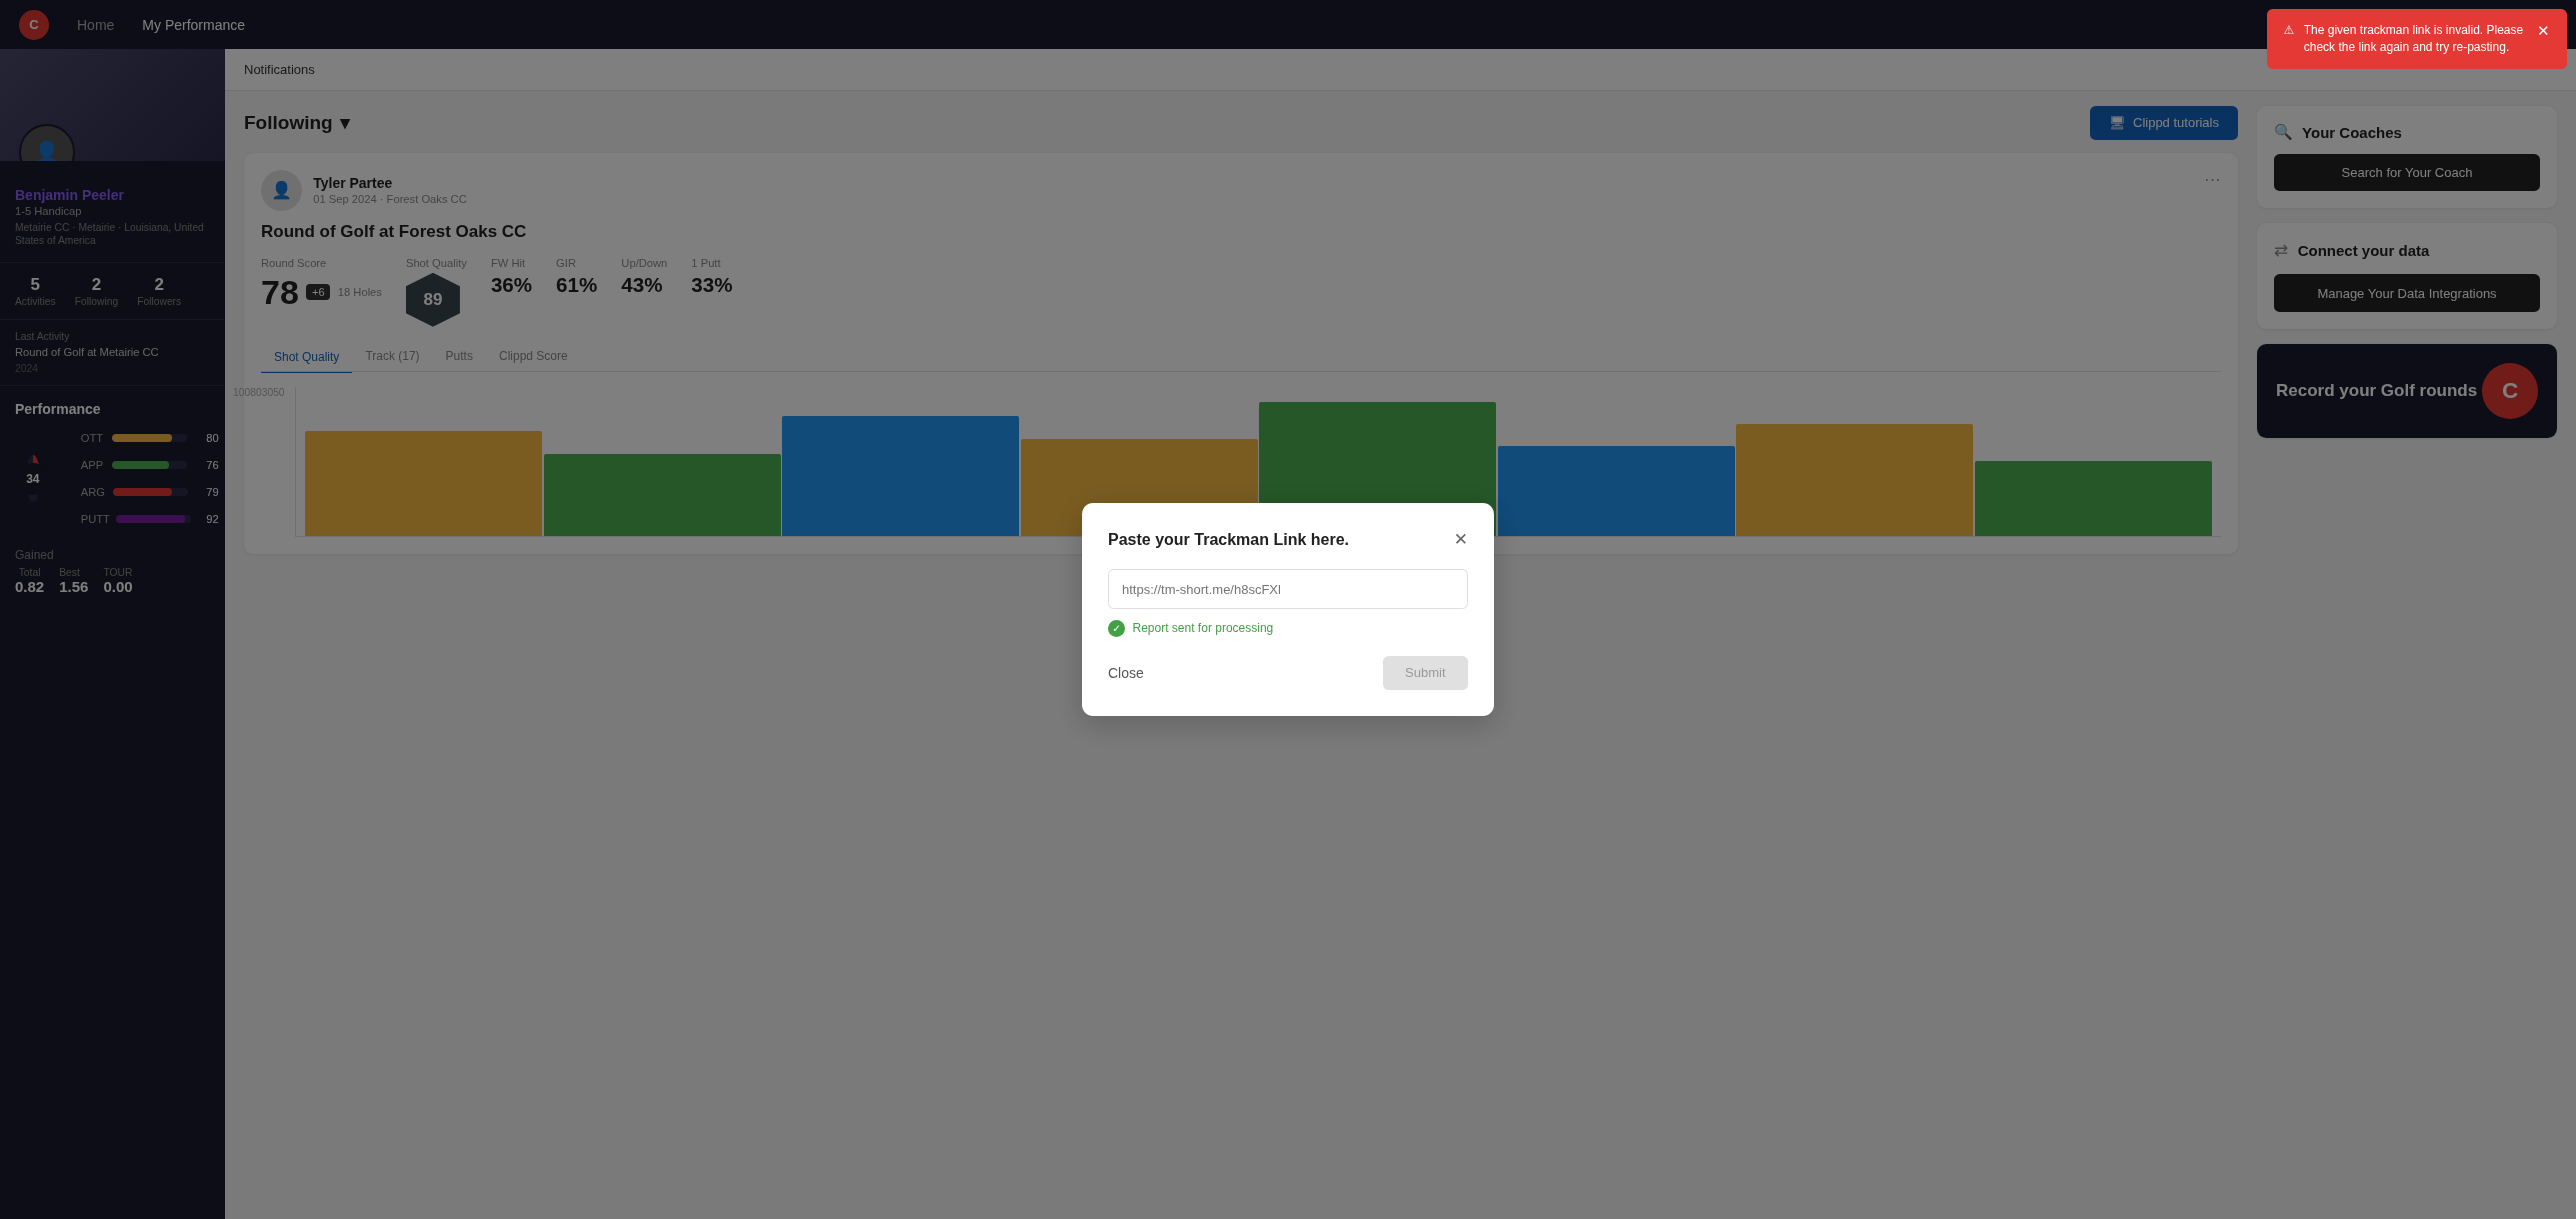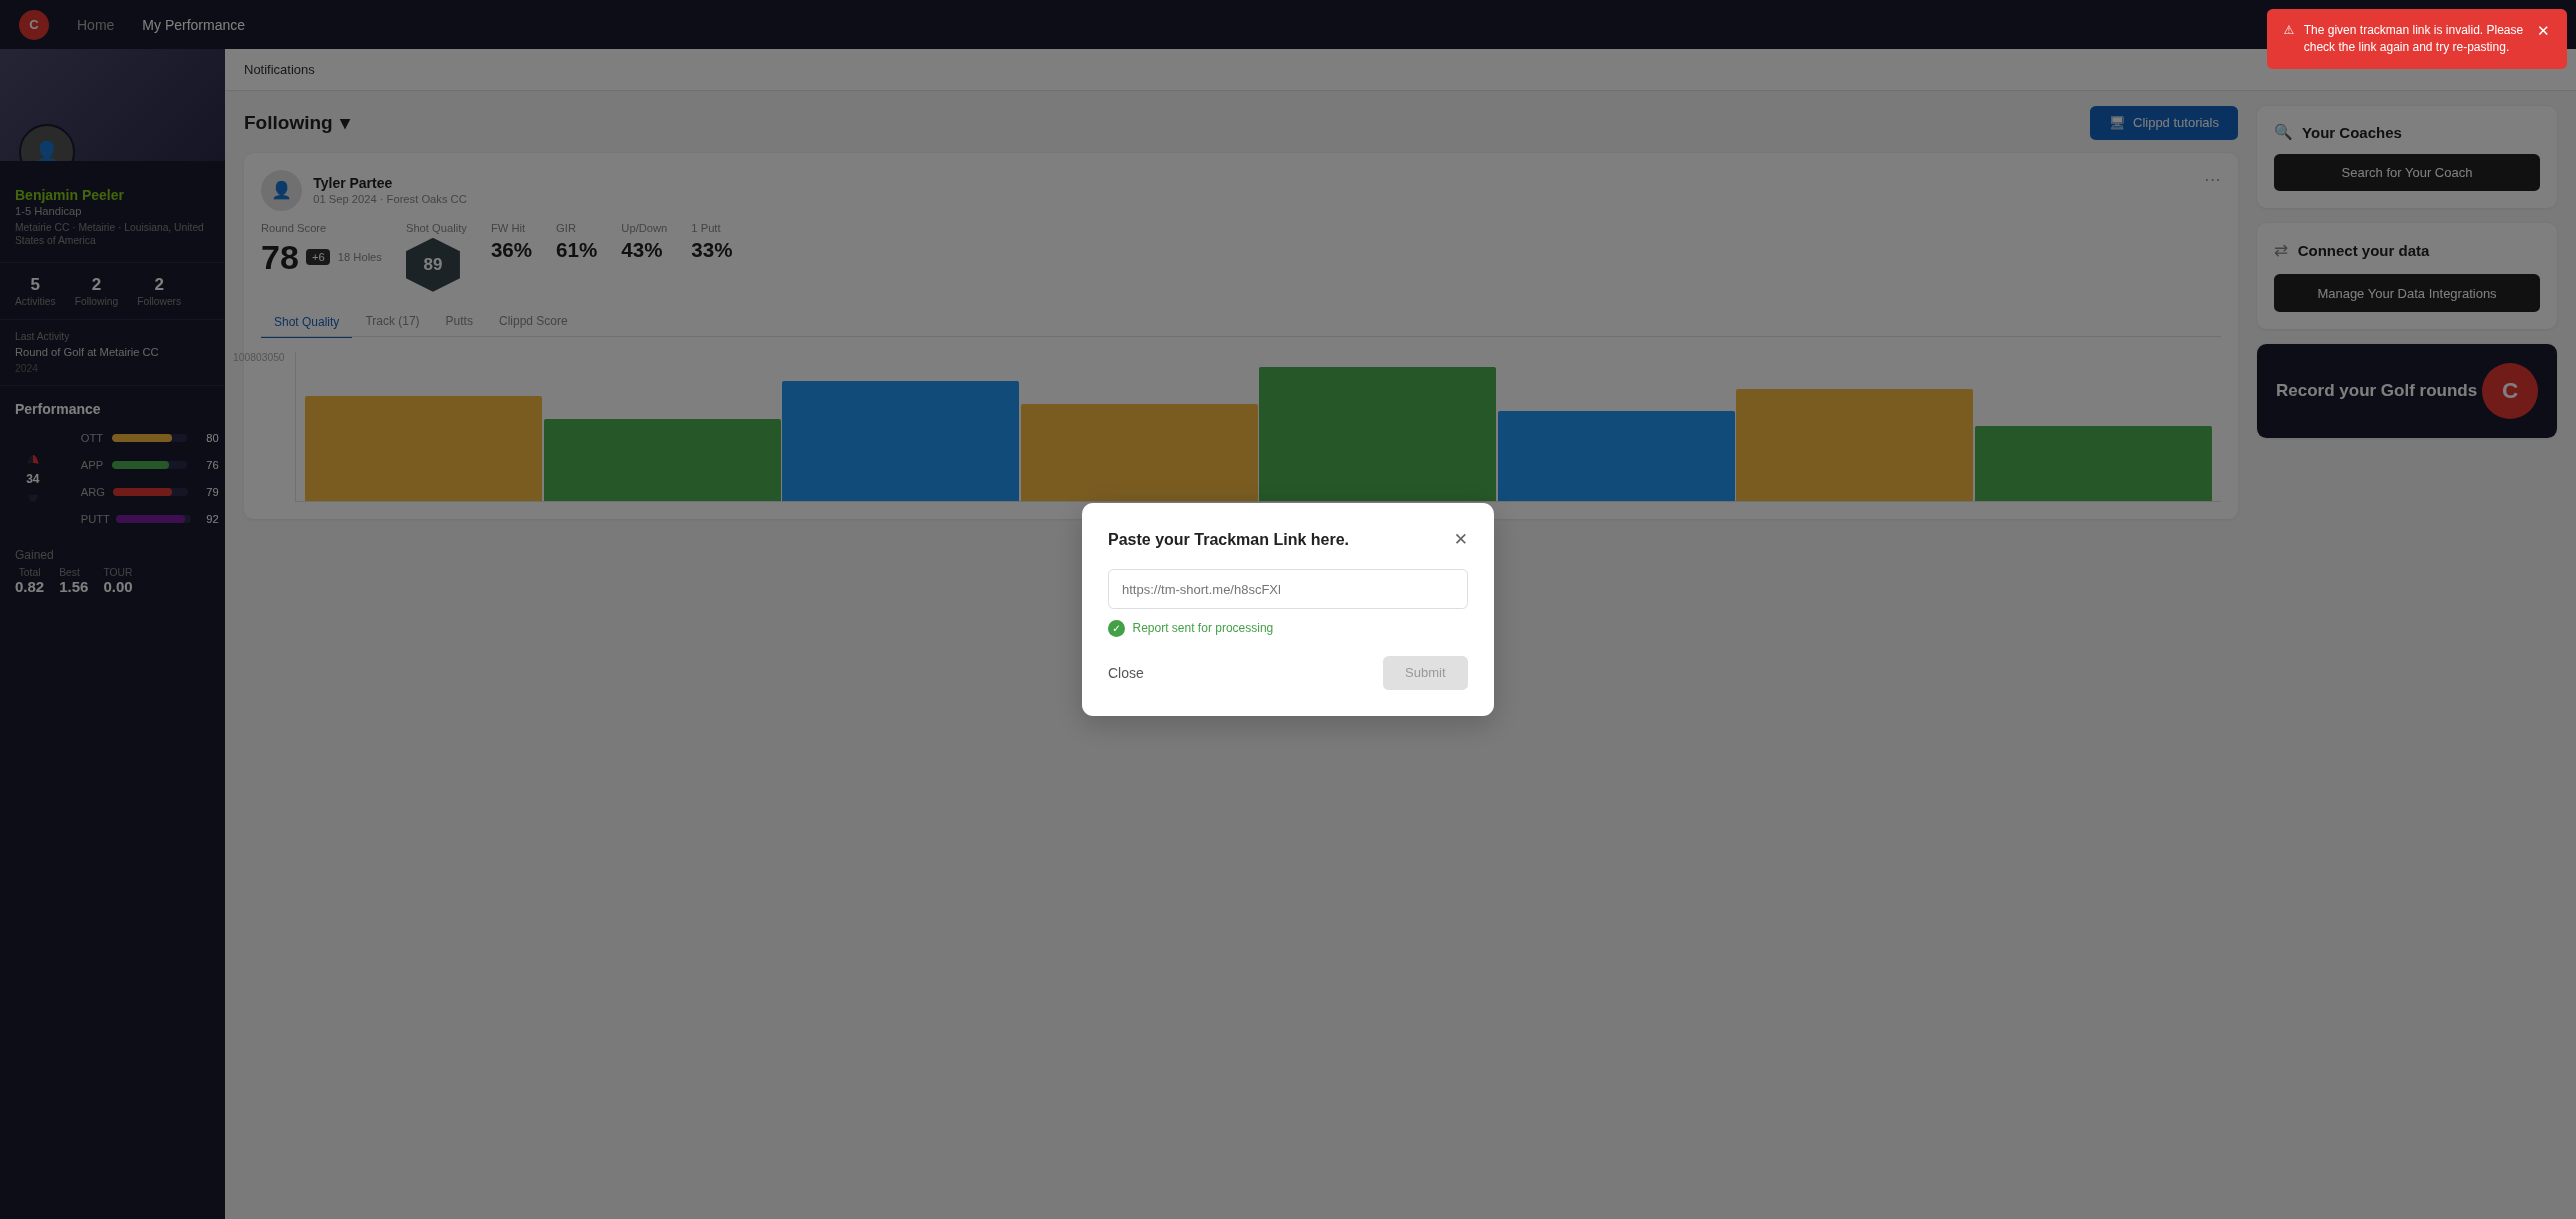--- a/index.html
+++ b/index.html
@@ -116,21 +116,21 @@
       border-radius: 50%;
       background: #555;
       border: 2.8px solid #1a1a2e;
       display: flex; align-items: center; justify-content: center;
       color: #aaa; font-size: 20.6px;
     }
     .sidebar-profile-info {
       padding: 26px 15px 15px 15px;
     }
     .sidebar-name {
-      color: #84cc16;
+      color: #8b5cf6;
       font-size: 14px;
       font-weight: 600;
     }
     .sidebar-handicap {
       color: #aaa;
       font-size: 11.2px;
       margin-top: 1.9px;
     }
     .sidebar-location {
       color: #888;
@@ -651,20 +651,21 @@
           <div class="feed-card-header">
             <div class="feed-user-info">
               <div class="feed-avatar">👤</div>
               <div>
                 <div class="feed-user-name">Tyler Partee</div>
                 <div class="feed-user-date">01 Sep 2024 · Forest Oaks CC</div>
               </div>
             </div>
             <button class="feed-more-btn">···</button>
           </div>
+          <div class="feed-title">Round of Golf at Forest Oaks CC</div>
 
           <div class="feed-stats">
             <div class="feed-stat-group">
               <div class="feed-stat-label">Round Score</div>
               <div class="feed-score-big">
                 <span>78</span>
                 <span class="score-badge">+6</span>
                 <span class="score-holes">18 Holes</span>
               </div>
             </div>

